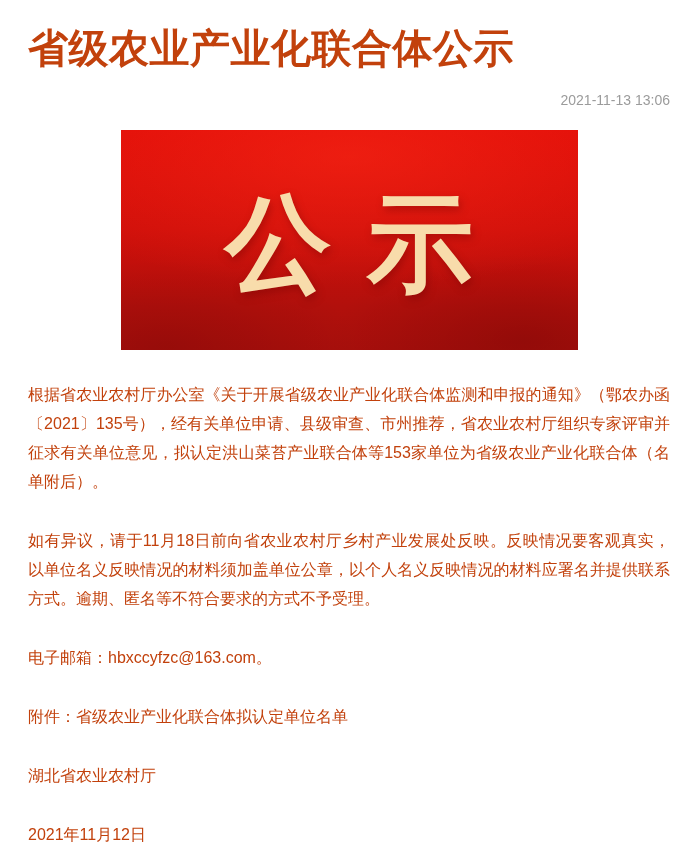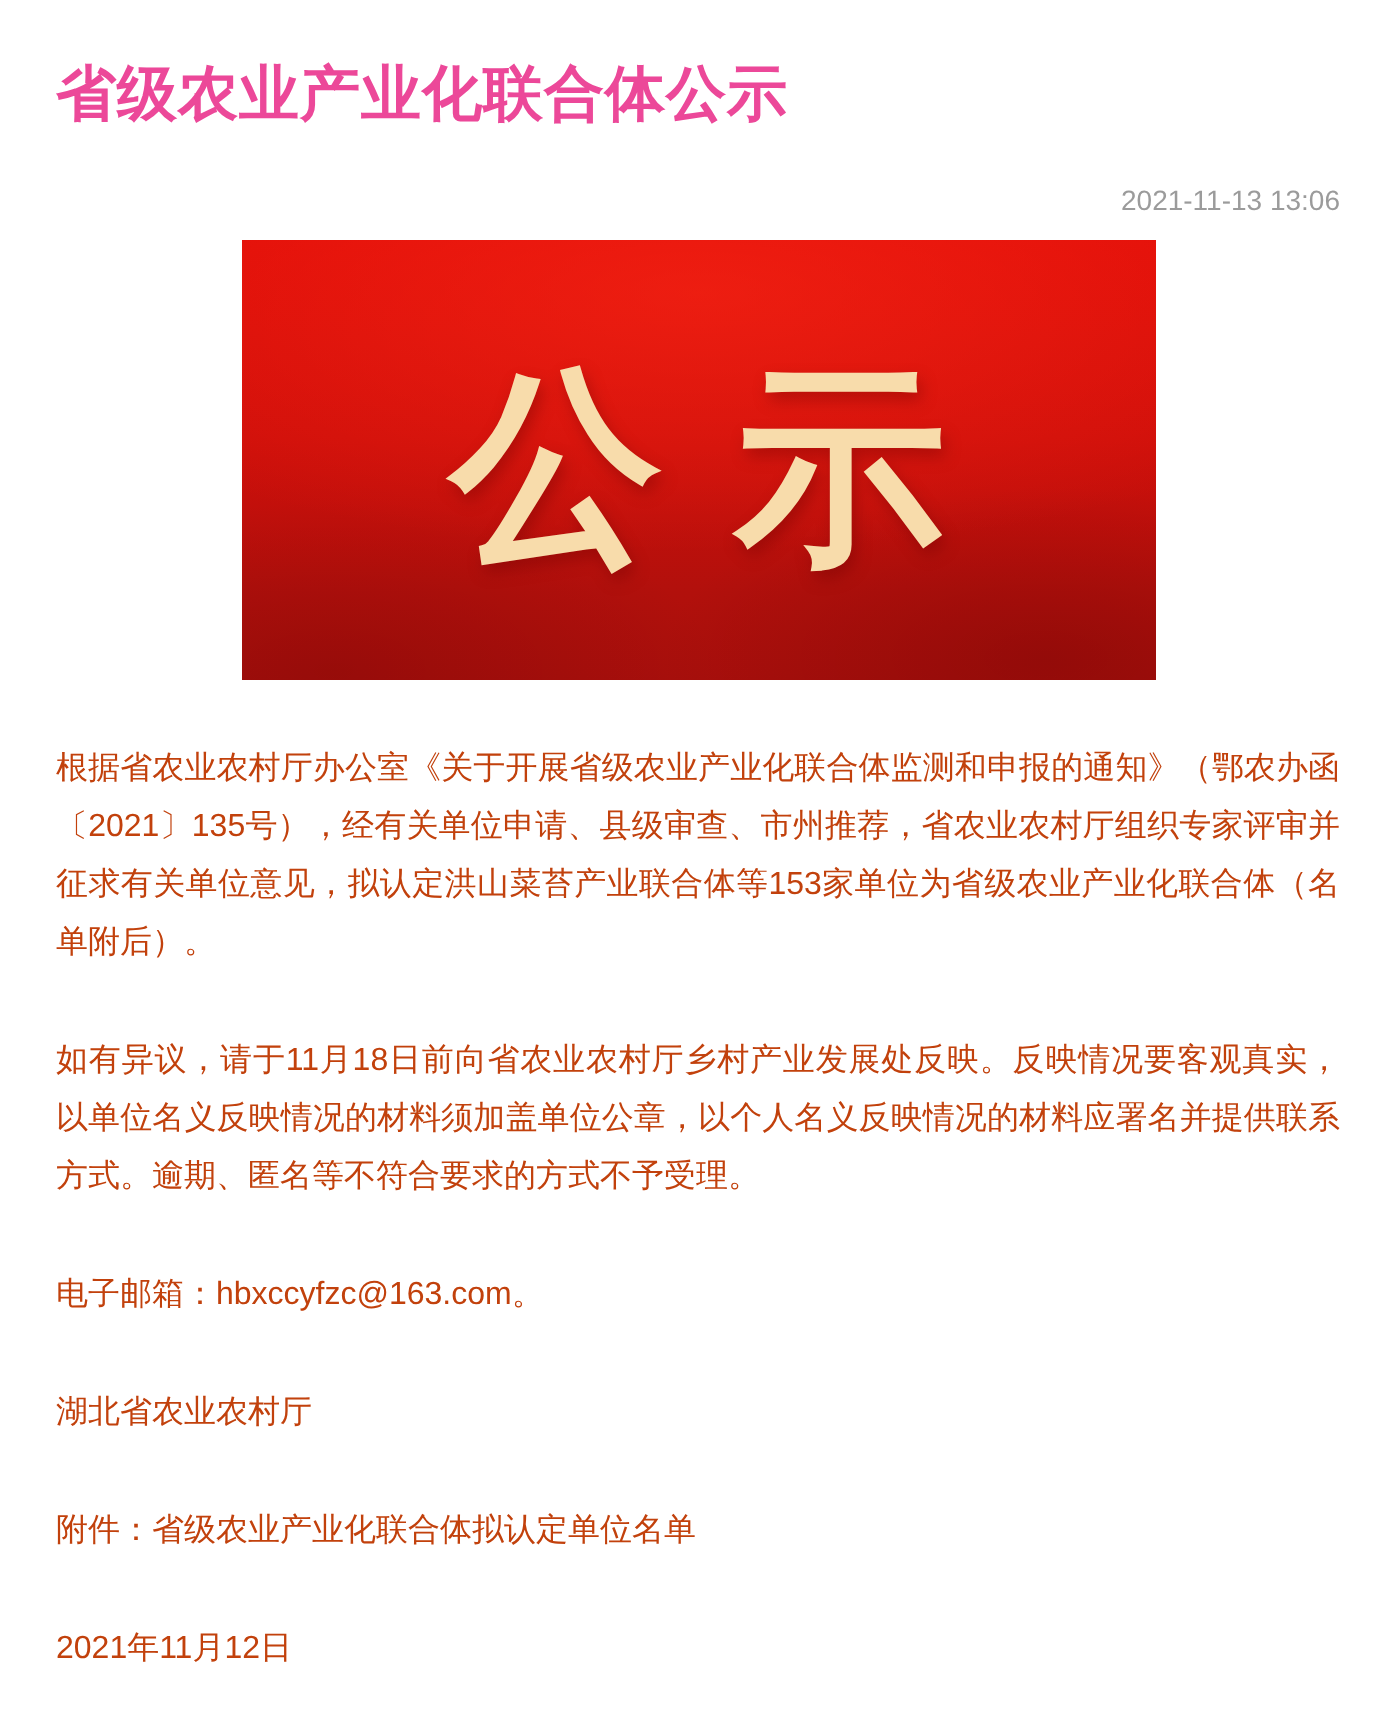--- a/index.html
+++ b/index.html
@@ -12,38 +12,38 @@
     height: 865px;
     font-family: "Liberation Sans", "DejaVu Sans", sans-serif;
     color: #333333;
     overflow: hidden;
   }
   .article {
     padding: 30px 29px 0 28px;
   }
   .article-title {
     margin: 0;
-    font-size: 30px;
+    font-size: 40px;
     line-height: 36px;
     font-weight: bold;
-    color: #ec4899;
+    color: #c2410c;
     letter-spacing: 0.5px;
   }
   .publish-time {
     margin-top: 26px;
     font-size: 14px;
     line-height: 16px;
     color: #9b9b9b;
     text-align: right;
   }
   .banner {
     position: relative;
     width: 457px;
     height: 220px;
-    margin: 12px auto 0 auto;
+    margin: 22px auto 0 auto;
     background:
       radial-gradient(ellipse 130% 95% at 50% 12%, rgba(255, 45, 25, 0.50), rgba(255, 45, 25, 0) 62%),
       radial-gradient(ellipse 60% 55% at 88% 95%, rgba(90, 0, 0, 0.28), rgba(90, 0, 0, 0) 70%),
       radial-gradient(ellipse 60% 55% at 10% 98%, rgba(90, 0, 0, 0.22), rgba(90, 0, 0, 0) 70%),
       linear-gradient(180deg, #e00d08 0%, #cf0f0a 45%, #b2100c 80%, #a80f0c 100%);
     display: flex;
     align-items: center;
     justify-content: center;
     overflow: hidden;
   }
@@ -82,19 +82,19 @@
   <div class="banner">
     <span class="banner-text">公示</span>
   </div>
 
   <p>根据省农业农村厅办公室《关于开展省级农业产业化联合体监测和申报的通知》（鄂农办函〔2021〕135号），经有关单位申请、县级审查、市州推荐，省农业农村厅组织专家评审并征求有关单位意见，拟认定洪山菜苔产业联合体等153家单位为省级农业产业化联合体（名单附后）。</p>
 
   <p>如有异议，请于11月18日前向省农业农村厅乡村产业发展处反映。反映情况要客观真实，以单位名义反映情况的材料须加盖单位公章，以个人名义反映情况的材料应署名并提供联系方式。逾期、匿名等不符合要求的方式不予受理。</p>
 
   <p>电子邮箱：hbxccyfzc@163.com。</p>
 
+  <p>附件：省级农业产业化联合体拟认定单位名单</p>
+
   <p>湖北省农业农村厅</p>
-
-  <p>附件：省级农业产业化联合体拟认定单位名单</p>
 
   <p>2021年11月12日</p>
 
 </div>
 
 </body></html>

